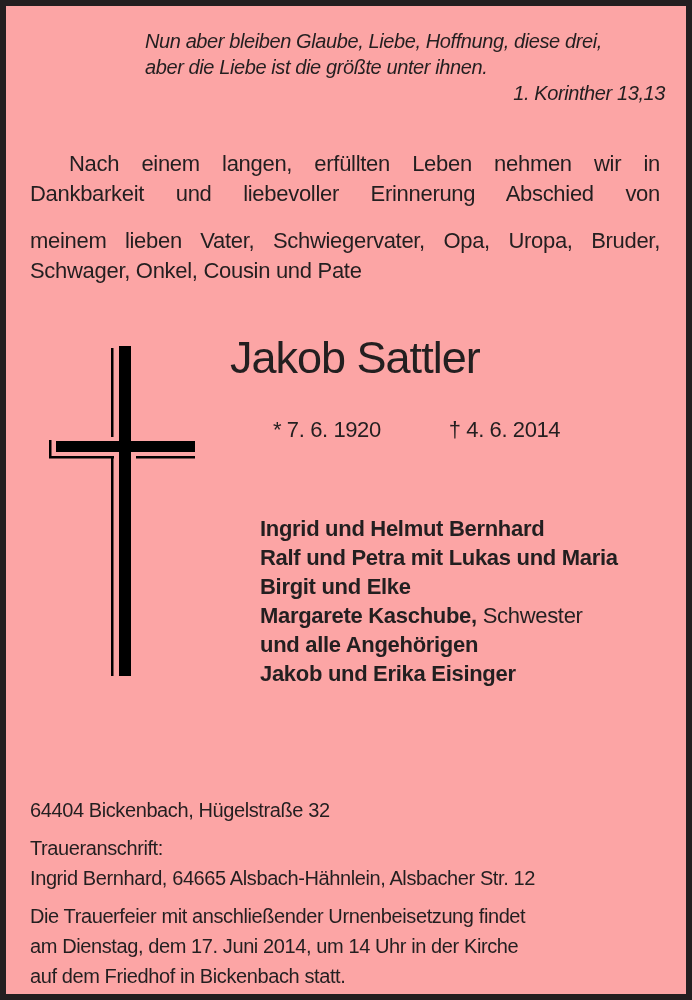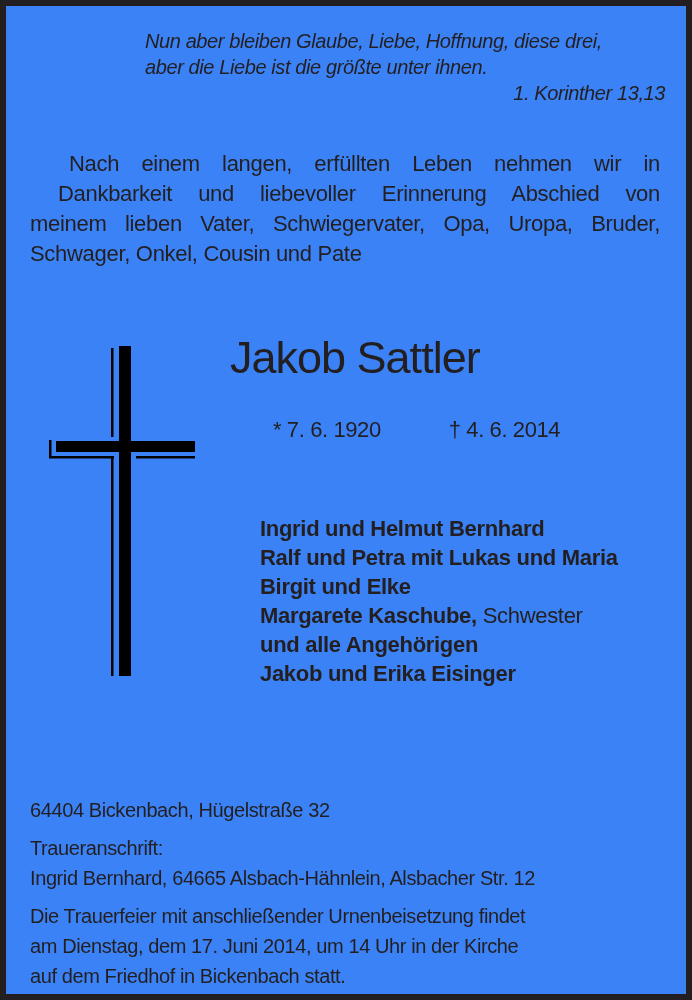--- a/index.html
+++ b/index.html
@@ -1,19 +1,19 @@
 <!DOCTYPE html>
 <html><head>
 <meta charset="utf-8">
 <style>
   html, body { margin: 0; padding: 0; background: #231f20; }
   body { width: 692px; height: 1000px; position: relative; overflow: hidden; }
   .page {
     position: absolute; left: 6px; top: 6px; width: 680px; height: 988px;
-    background: #3b82f6; color: #231f20;
+    background: #fca5a5; color: #231f20;
     font-family: "Liberation Sans", sans-serif;
     text-decoration: underline;
   }
   .quote {
     position: absolute; left: 139px; top: 22px; width: 520px;
     font-style: italic; font-size: 20px; line-height: 26px; letter-spacing: -0.4px;
   }
   .quote .src { text-align: right; display: block; }
   .intro {
     position: absolute; left: 24px; top: 143px; width: 630px;
@@ -48,22 +48,22 @@
 <div class="page">
 
   <div class="quote">
     <div>Nun aber bleiben Glaube, Liebe, Hoffnung, diese drei,</div>
     <div>aber die Liebe ist die größte unter ihnen.</div>
     <span class="src">1. Korinther 13,13</span>
   </div>
 
   <div class="intro">
     <div style="text-align-last: justify; margin-left: 39px;">Nach einem langen, erfüllten Leben nehmen wir in</div>
-    <div style="text-align-last: justify; margin-left: 28px;">Dankbarkeit und liebevoller Erinnerung Abschied von</div>
-    <div style="text-align-last: justify;">meinem lieben Vater, Schwiegervater, Opa, Uropa, Bruder,</div>
+    <div style="text-align-last: justify;">Dankbarkeit und liebevoller Erinnerung Abschied von</div>
+    <div style="text-align-last: justify; margin-top: 17px;">meinem lieben Vater, Schwiegervater, Opa, Uropa, Bruder,</div>
     <div class="last">Schwager, Onkel, Cousin und Pate</div>
   </div>
 
   <svg class="cross" width="220" height="690" viewBox="0 0 220 690">
     <g fill="#000" transform="translate(-6,-6)">
       <rect x="119" y="346" width="12" height="330"></rect>
       <rect x="56" y="441" width="139" height="11"></rect>
       <rect x="111" y="348" width="2.5" height="89"></rect>
       <rect x="111" y="456" width="2.5" height="220"></rect>
       <rect x="49" y="456" width="65" height="2.5"></rect>

